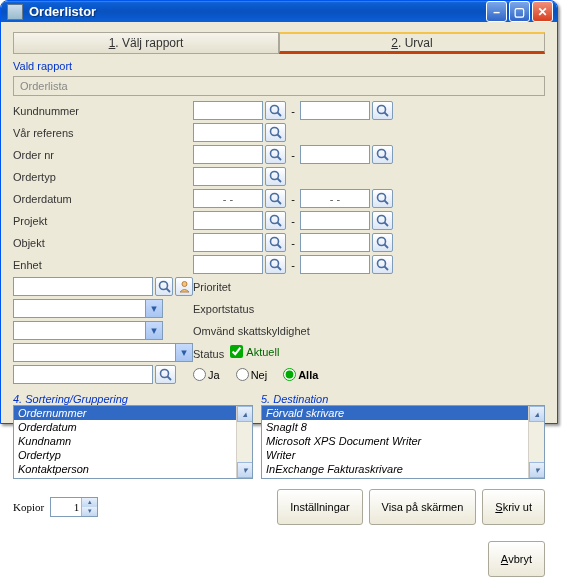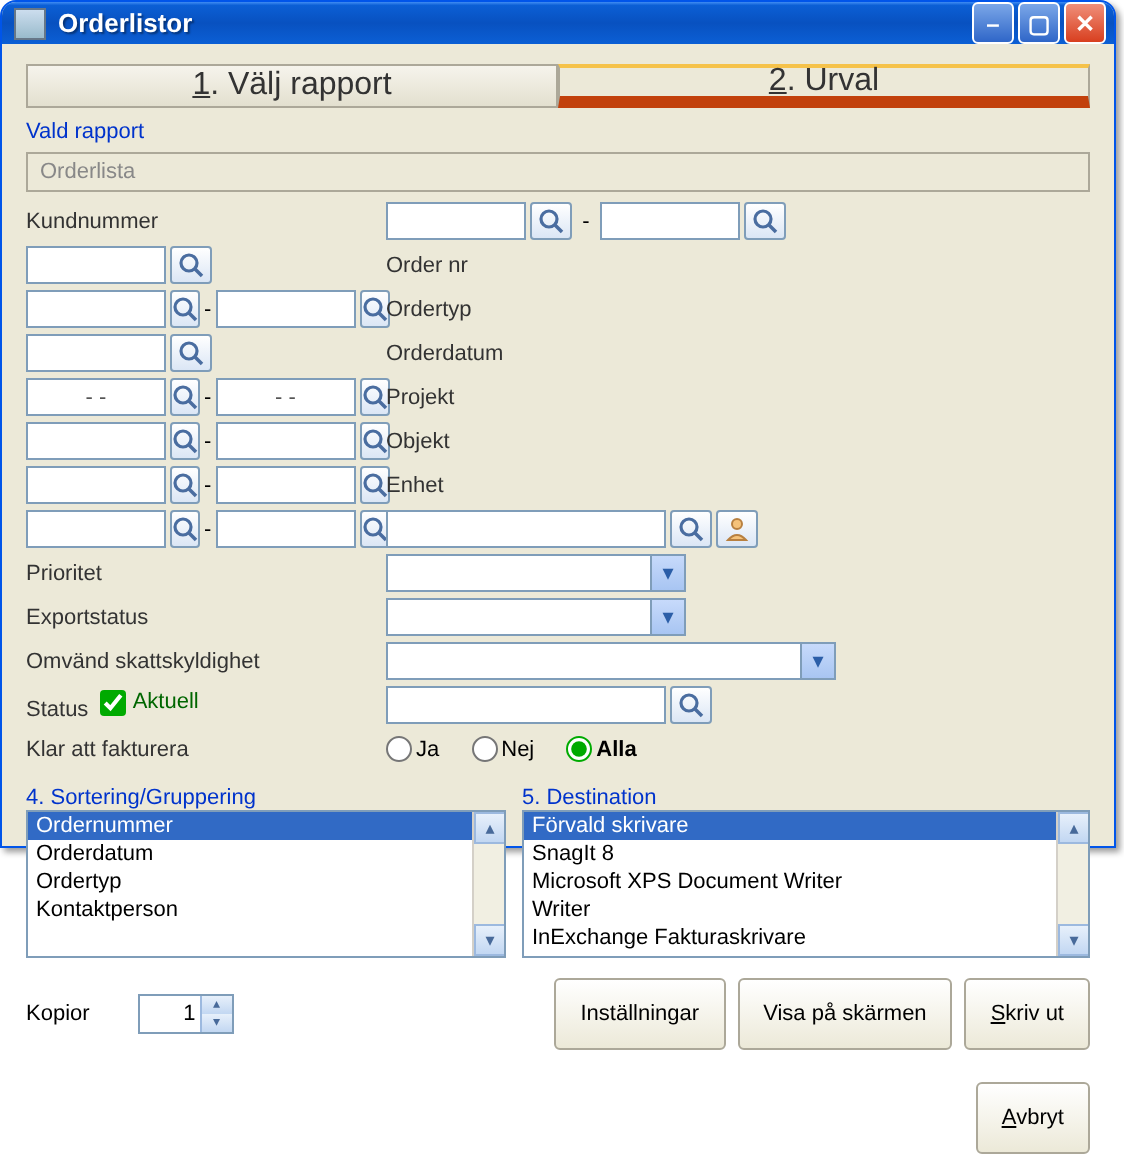--- a/index.html
+++ b/index.html
@@ -63,31 +63,31 @@
     gap: 0;
   }
   .tab {
     flex: 1;
     height: 22px;
     border: 1px solid #aca899;
     background: #ece9d8;
     display: flex;
     align-items: center;
     justify-content: center;
-    font-size: 16px;
+    font-size: 12px;
     color: #333;
   }
   .tab u { text-decoration: underline; }
   .tab.inactive {
     background: linear-gradient(#f6f4ec, #e3e0cf);
   }
   .tab.active {
     border-top: 2px solid #f5c24a;
     background: #ece9d8;
-    border-bottom: 6px solid #c2410c;
+    border-bottom: 3px solid #c2410c;
   }
   .section-label {
     color: #0033cc;
     font-size: 11px;
     margin-top: 2px;
   }
   .readonly-box {
     border: 1px solid #aca899;
     background: #ece9d8;
     padding: 3px 6px;
@@ -137,21 +137,21 @@
   }
   .combo.w150 { width: 150px; }
   .combo.w225 { width: 225px; }
   .chk { display: inline-flex; align-items: center; gap: 3px; }
   .chk input { width: 13px; height: 13px; margin:0; }
   .radio-row { display: flex; align-items: center; gap: 4px; }
   .radio-row label { display: inline-flex; align-items: center; gap: 2px; margin-right: 12px; }
   .radio-row input { margin:0; }
   .radio-row .sel { color: #006600; font-weight: bold; }
   .lists { display: flex; gap: 8px; margin-top: 2px; }
-  .list-col { flex: 1; }
+  .list-col { flex: 1; font-style: italic; }
   .list-col.left { flex: 0 0 240px; }
   .listbox {
     border: 1px solid #7f9db9;
     background: #fff;
     height: 74px;
     overflow: hidden;
     position: relative;
   }
   .listbox .item { padding: 1px 4px; }
   .listbox .item.sel { background: #316ac5; color: #fff; }
@@ -172,21 +172,21 @@
   .btn {
     height: 22px;
     padding: 17px 12px;
     border: 1px solid #aca899;
     background: linear-gradient(#fff, #ece9d8);
     border-radius: 3px;
     display:flex;align-items:center;justify-content:center;
     font: inherit;
   }
   .kopior {
-    display:flex; align-items:center; gap:24px;
+    display:flex; align-items:center; gap:6px;font-family:Liberation Serif, serif;
   }
   .spin {
     width: 48px; height: 20px;
     border: 1px solid #7f9db9; background:#fff;
     display:flex;
   }
   .spin input { width: 30px; border:0; text-align:right; font:inherit; padding:0 2px; }
   .spin .arrows { width:16px; display:flex; flex-direction:column; }
   .spin .arrows div { flex:1; background:linear-gradient(#e7f0fb,#c2d7f2); border-left:1px solid #9cb9df; font-size:7px; text-align:center; color:#486a9a; }
   .bottom { display:flex; justify-content:flex-end; margin-top:6px; padding-top:6px; border-top: 0px solid #aca899; }
@@ -244,20 +244,21 @@
           </span>
         <span class="dash">-</span>
         <input class="txt" style="">
         <span class="iconbtn">
             <svg>
               <use href="#mag"></use>
             </svg>
           </span>
       </div>
 
+      <div class="lbl">Vår referens</div>
       <div class="row">
         <input class="txt" style="">
         <span class="iconbtn">
             <svg>
               <use href="#mag"></use>
             </svg>
           </span>
       </div>
 
       <div class="lbl">Order nr</div>
@@ -399,21 +400,20 @@
       </div>
       <div class="row">
         <input class="txt" style="width: 140px;">
         <span class="iconbtn">
             <svg>
               <use href="#mag"></use>
             </svg>
           </span>
       </div>
 
-      <div class="lbl">Klar att fakturera</div>
       <div class="row radio-row">
         <label>
             <input type="radio" name="klar" style="">
             <span>Ja</span>
           </label>
         <label>
             <input type="radio" name="klar" style="">
             <span>Nej</span>
           </label>
         <label>
@@ -422,20 +422,21 @@
           </label>
       </div>
     </div>
 
     <div class="lists">
       <div class="list-col left">
         <div class="section-label">4. Sortering/Gruppering</div>
         <div class="listbox">
           <div class="item sel">Ordernummer</div>
           <div class="item">Orderdatum</div>
+          <div class="item">Kundnamn</div>
           <div class="item">Ordertyp</div>
           <div class="item">Kontaktperson</div>
           <div class="scroll">
               <div class="sbtn">▴</div>
               <div class="sbtn down">▾</div>
             </div>
         </div>
       </div>
       <div class="list-col">
         <div class="section-label">5. Destination</div>

